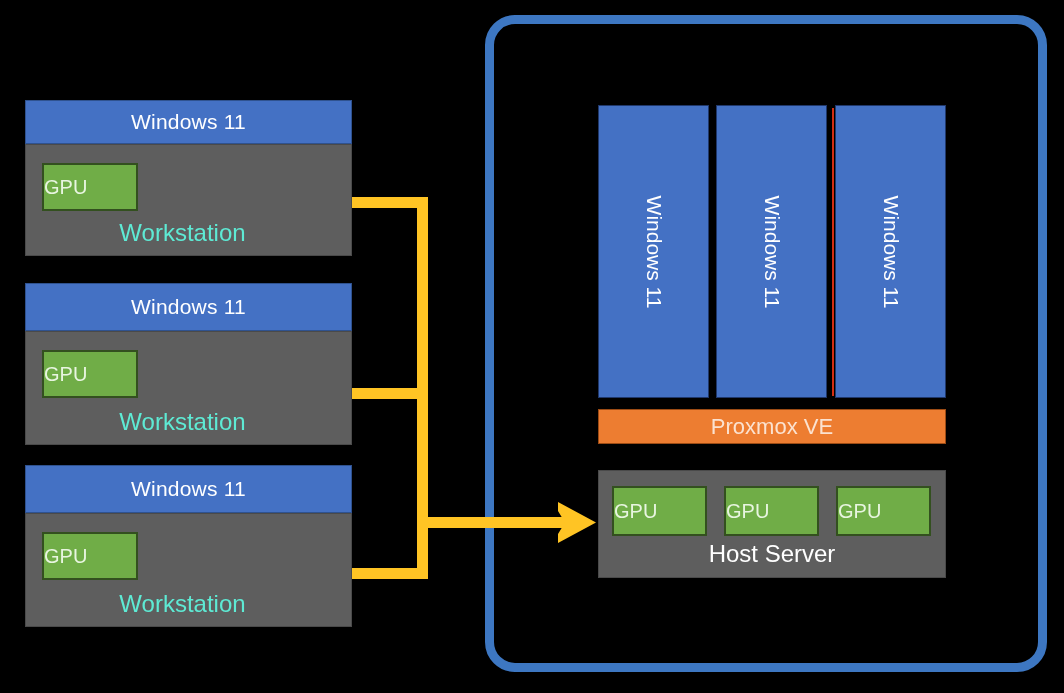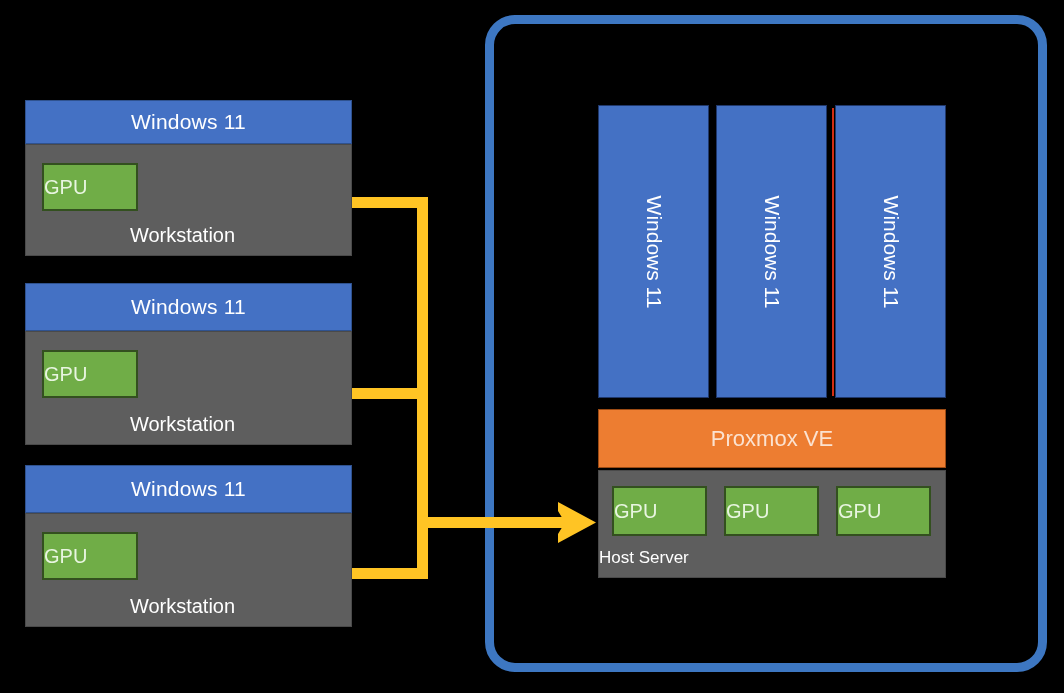--- a/index.html
+++ b/index.html
@@ -41,22 +41,22 @@
     border: 1px solid #4A4A4A;
     color: #FFFFFF;
   }
 
   .ws-body-label {
     position: absolute;
     left: 0;
     right: 12px;
     bottom: 8px;
     text-align: center;
-    font-size: 20px;
-    color: #ffffff;
+    font-size: 24px;
+    color: #5eead4;
   }
 
   .gpu-chip {
     position: absolute;
     background: #70AD47;
     border: 2px solid #33501F;
     color: #E8F5E0;
     font-size: 20px;
     display: flex;
     align-items: center;
@@ -110,22 +110,23 @@
     position: absolute;
     background: #5E5E5E;
     border: 1px solid #4A4A4A;
     box-sizing: border-box;
   }
   .host-label {
     position: absolute;
     left: 0;
     right: 0;
     bottom: 9px;
-    color: #FFFFFF;
-    font-size: 17px;
+    text-align: center;
+    color: #FFFFFF;
+    font-size: 24px;
   }
 
   
   #connector {
     position: absolute;
     left: 0;
     top: 0;
     width: 1064px;
     height: 693px;
     pointer-events: none;
@@ -175,21 +176,21 @@
   <div class="vm-col" style="left:716px; top:105px; width:111px; height:293px;">
     <span class="vm-col-label">Windows 11</span>
   </div>
 
   <div class="red-seam" style="left:832px; top:108px; height:288px;"></div>
 
   <div class="vm-col" style="left:835px; top:105px; width:111px; height:293px;">
     <span class="vm-col-label">Windows 11</span>
   </div>
 
-  <div class="hypervisor-bar" style="left:598px; top:409px; width:348px; height:59px;">
+  <div class="hypervisor-bar" style="left:598px; top:409px; width:348px; height:35px;">
     <span>Proxmox VE</span>
   </div>
 
   <div class="host-box" style="left:598px; top:470px; width:348px; height:108px;">
     <div class="gpu-chip" style="left:13px; top:15px; width:95px; height:50px;">
       <span>GPU</span>
     </div>
     <div class="gpu-chip" style="left:125px; top:15px; width:95px; height:50px;">
       <span>GPU</span>
     </div>

